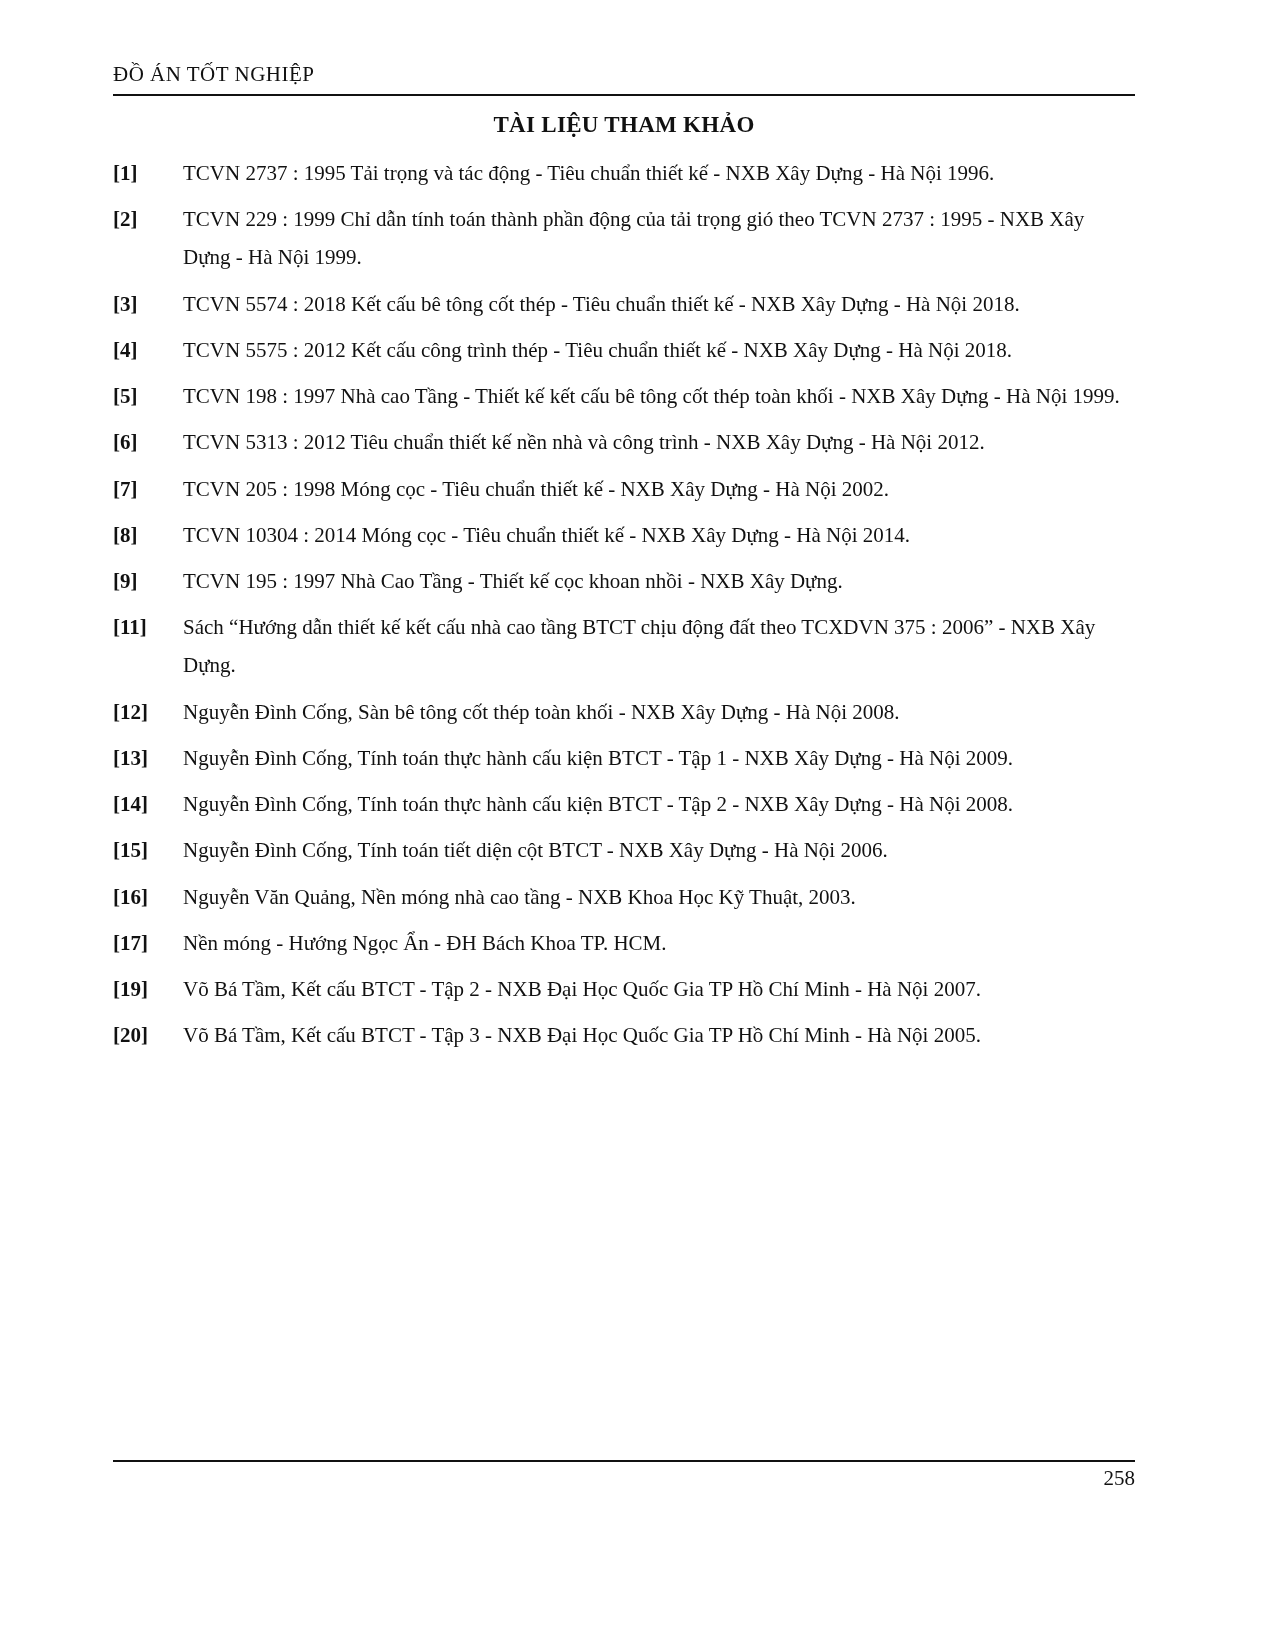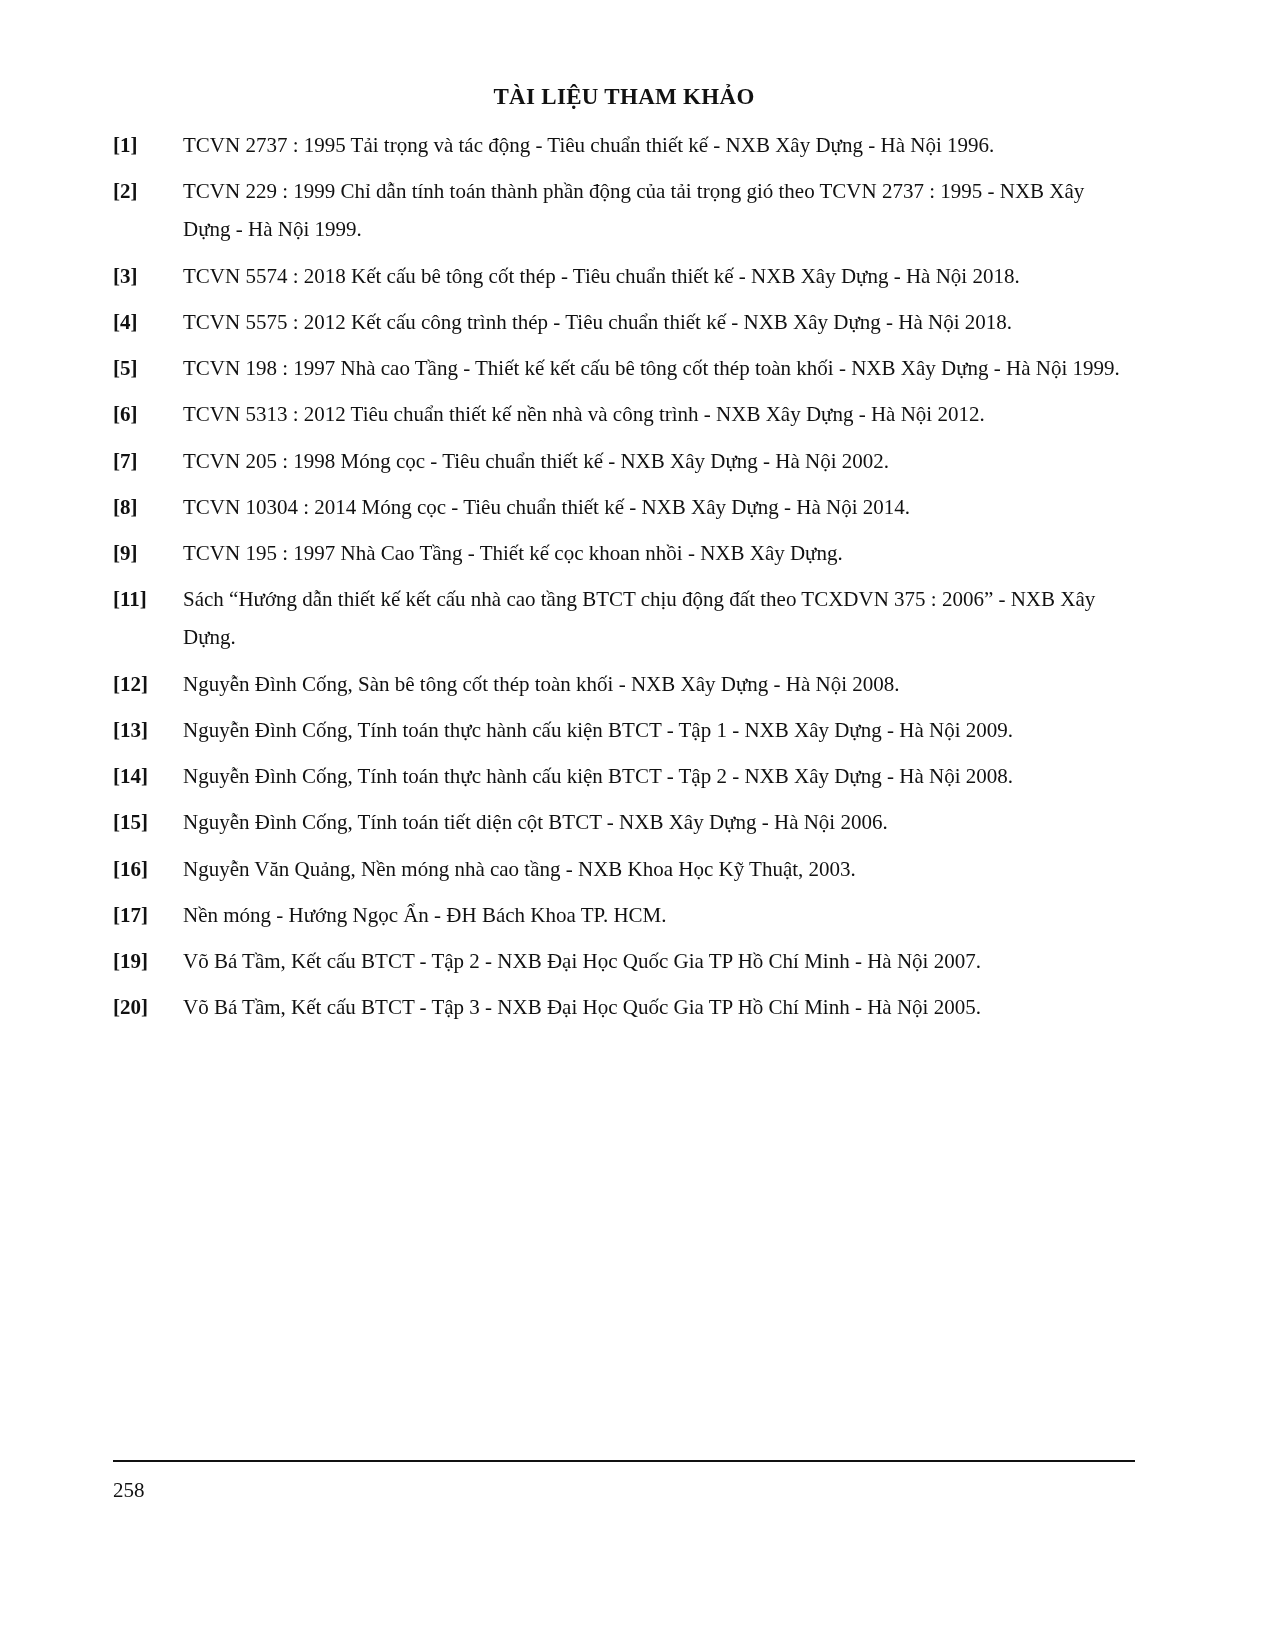--- a/index.html
+++ b/index.html
@@ -24,21 +24,21 @@
   }
   .header {
     border-bottom: 2px solid #111111;
     padding-bottom: 7px;
   }
   .header-text {
     font-size: 21px;
     letter-spacing: 0.5px;
   }
   .title {
-    margin: 22px 0 16px 0;
+    margin: 16px 0 16px 0;
     text-align: center;
     font-size: 23px;
     font-weight: bold;
     letter-spacing: 0.3px;
   }
   .refs {
     list-style: none;
     margin: 0;
     padding: 0;
   }
@@ -60,30 +60,33 @@
     position: absolute;
     top: 1460px;
     left: 113px;
     right: 140px;
   }
   .footer-rule {
     border-top: 2px solid #111111;
     height: 0;
   }
   .page-number {
-    text-align: left;
+    text-align: right;
     font-size: 21px;
-    padding-top: 16px;
+    padding-top: 4px;
   }
 </style>
 </head>
 <body>
 
 <div class="page">
 
+  <div class="header">
+    <span class="header-text">ĐỒ ÁN TỐT NGHIỆP</span>
+  </div>
 
   <div class="title">TÀI LIỆU THAM KHẢO</div>
 
   <ol class="refs">
   <li class="ref">
     <span class="ref-num">[1]</span>
     <span class="ref-text">TCVN 2737 : 1995 Tải trọng và tác động - Tiêu chuẩn thiết kế - NXB Xây Dựng - Hà Nội 1996.</span>
   </li>
 
   <li class="ref">

